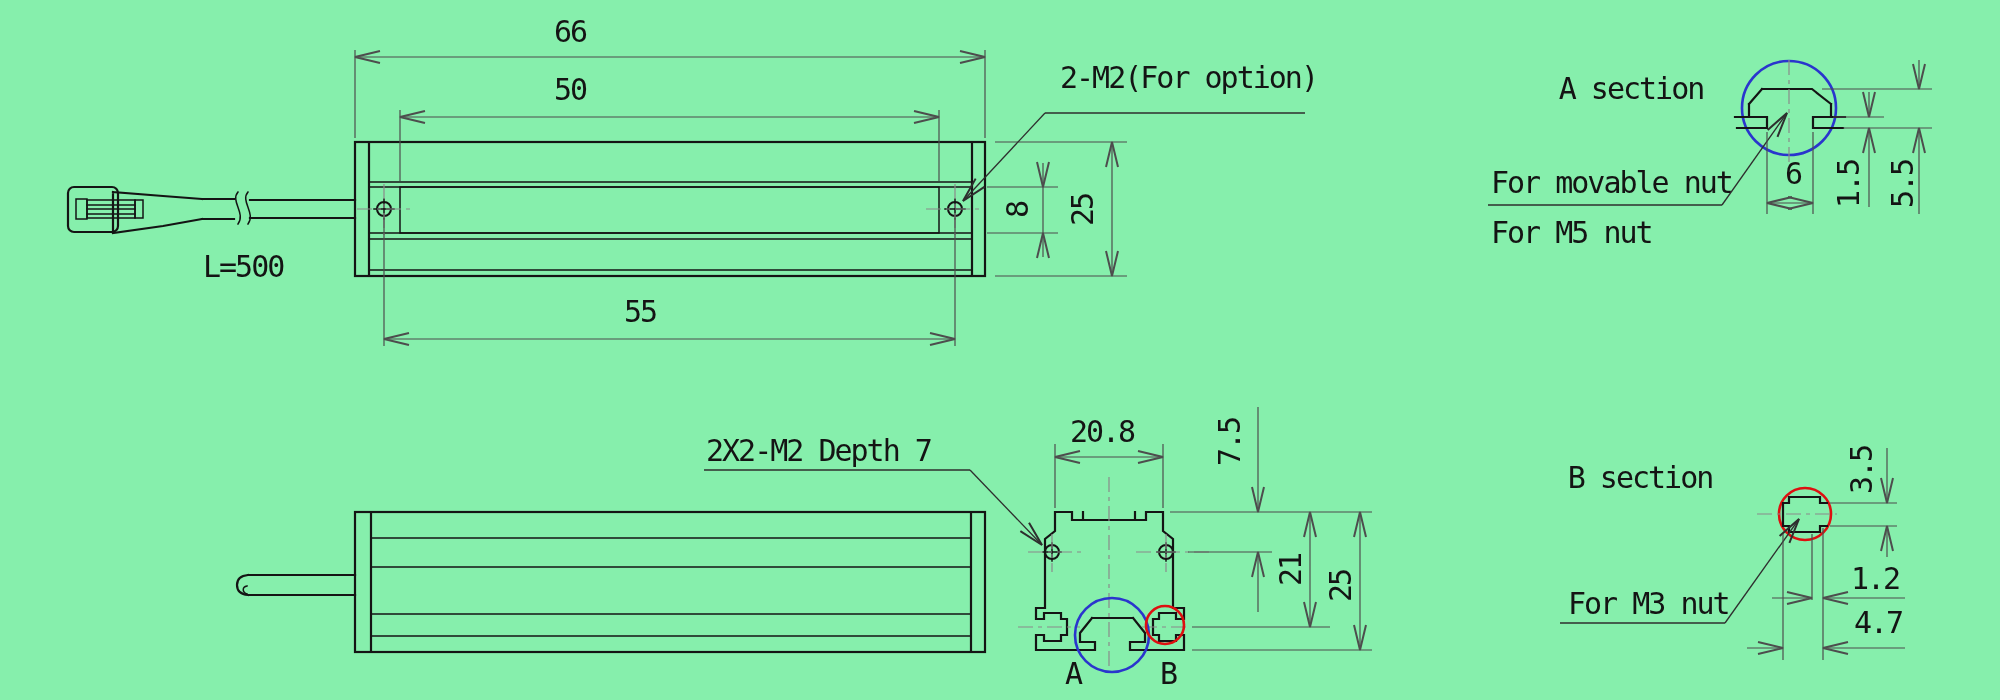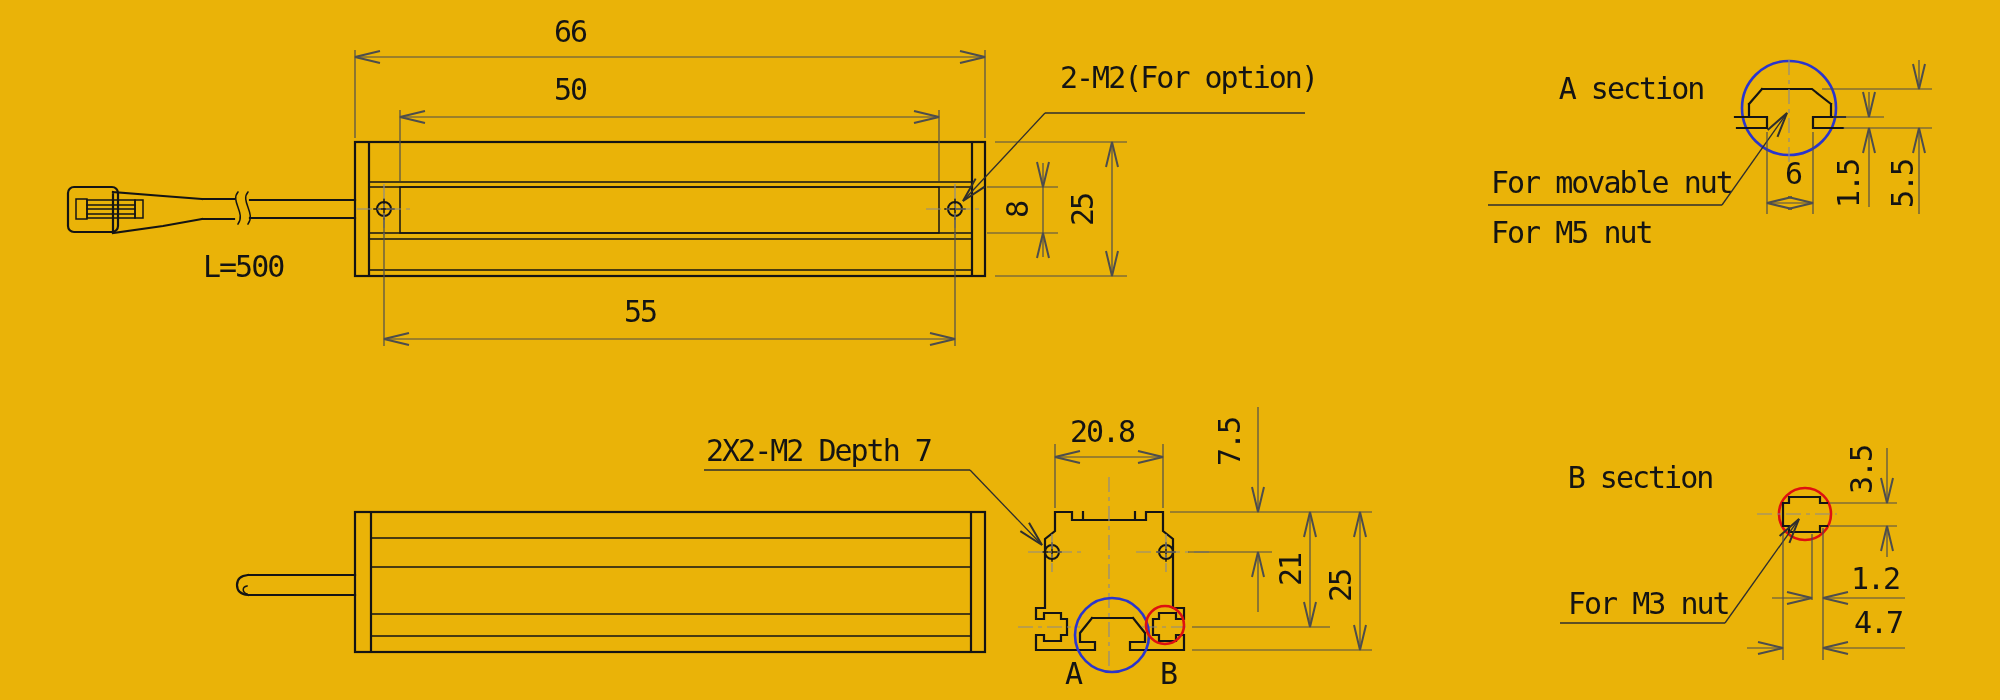--- a/index.html
+++ b/index.html
@@ -1,16 +1,16 @@
 <!DOCTYPE html>
 <html><head>
 <meta charset="utf-8">
 <style>
   html,body{margin:0;padding:0;background:#f3f3f3;}
-  .stage{position:relative;width:2000px;height:700px;background:#eab308;overflow:hidden;
+  .stage{position:relative;width:2000px;height:700px;background:#86efac;overflow:hidden;
          font-family:"DejaVu Sans Mono","Liberation Mono",monospace;text-decoration:underline;}
   svg{display:block}
   svg text{font-family:"DejaVu Sans Mono","Liberation Mono",monospace;font-size:30px;
            fill:#141414;letter-spacing:-2px;}
   .o2{stroke:#141414;stroke-width:2.2;fill:none;stroke-linecap:square}
   .t {stroke:#141414;stroke-width:1.5;fill:none;stroke-linecap:square}
   .scr{stroke:#141414;stroke-width:2;fill:none}
   .dim{stroke:#4d4d4d;stroke-width:1.2;fill:none}
   .lead{stroke:#2e2e2e;stroke-width:1.3;fill:none}
   .cl{stroke:#8a8a8a;stroke-width:1.2;fill:none;stroke-dasharray:15 5 4 5}

